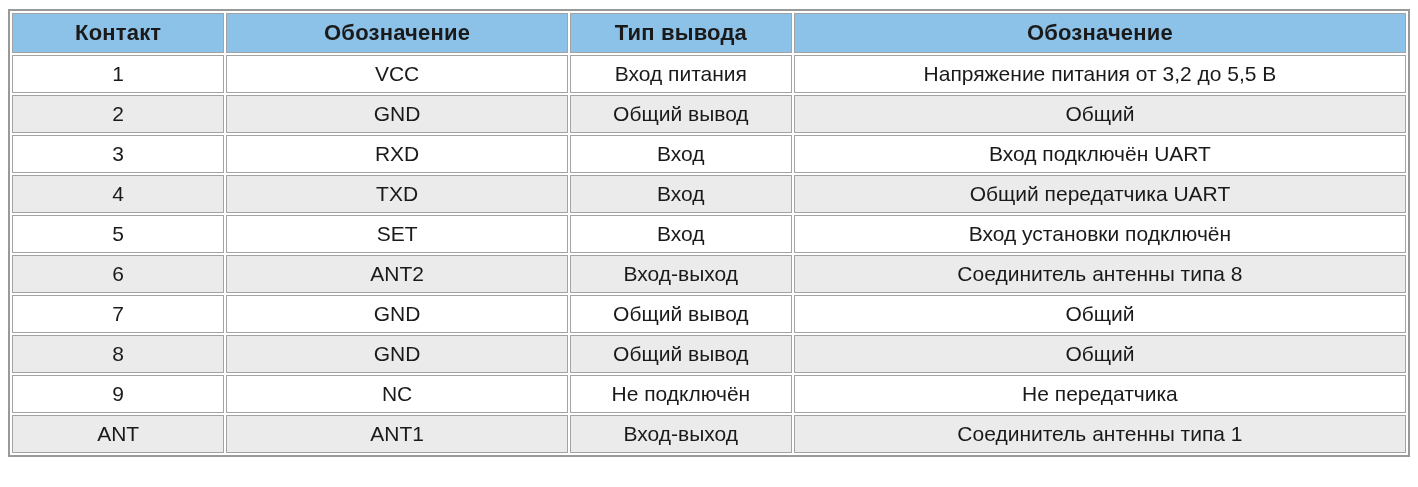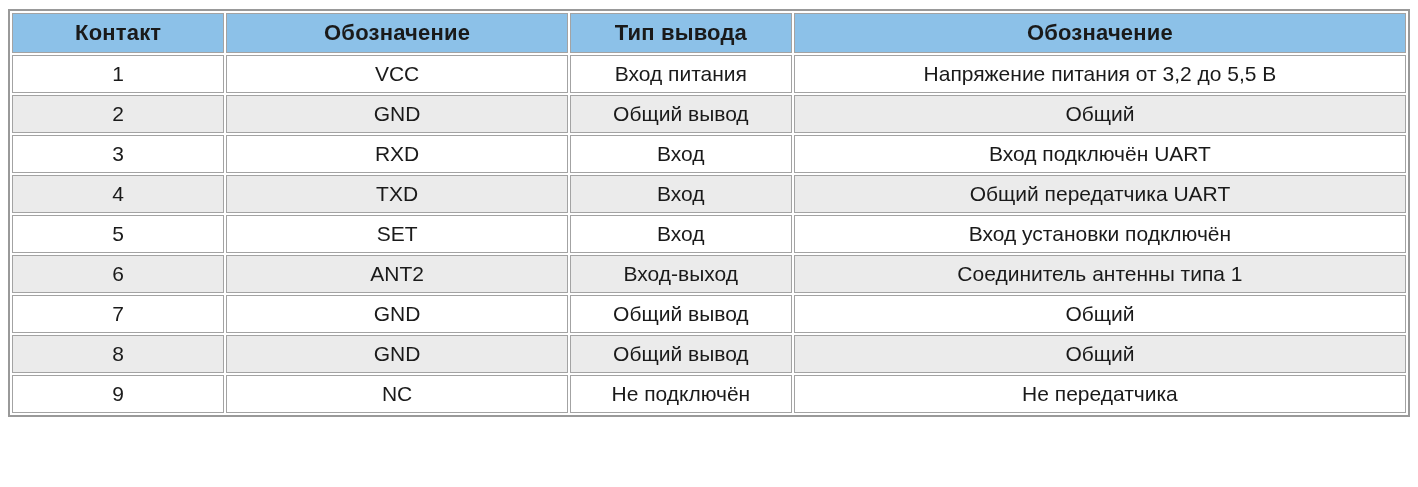--- a/index.html
+++ b/index.html
@@ -107,35 +107,41 @@
         <tr>
           <td>5</td>
           <td>SET</td>
           <td>Вход</td>
           <td>Вход установки подключён</td>
         </tr>
         <tr>
           <td>6</td>
           <td>ANT2</td>
           <td>Вход-выход</td>
-          <td>Соединитель антенны типа 1</td>
+          <td>Соединитель антенны типа 8</td>
         </tr>
         <tr>
           <td>7</td>
           <td>GND</td>
           <td>Общий вывод</td>
           <td>Общий</td>
         </tr>
         <tr>
           <td>8</td>
           <td>GND</td>
           <td>Общий вывод</td>
           <td>Общий</td>
         </tr>
         <tr>
           <td>9</td>
           <td>NC</td>
           <td>Не подключён</td>
           <td>Не передатчика</td>
         </tr>
+        <tr>
+          <td>ANT</td>
+          <td>ANT1</td>
+          <td>Вход-выход</td>
+          <td>Соединитель антенны типа 1</td>
+        </tr>
       </tbody>
   </table>
 </div>
 
 </body></html>

